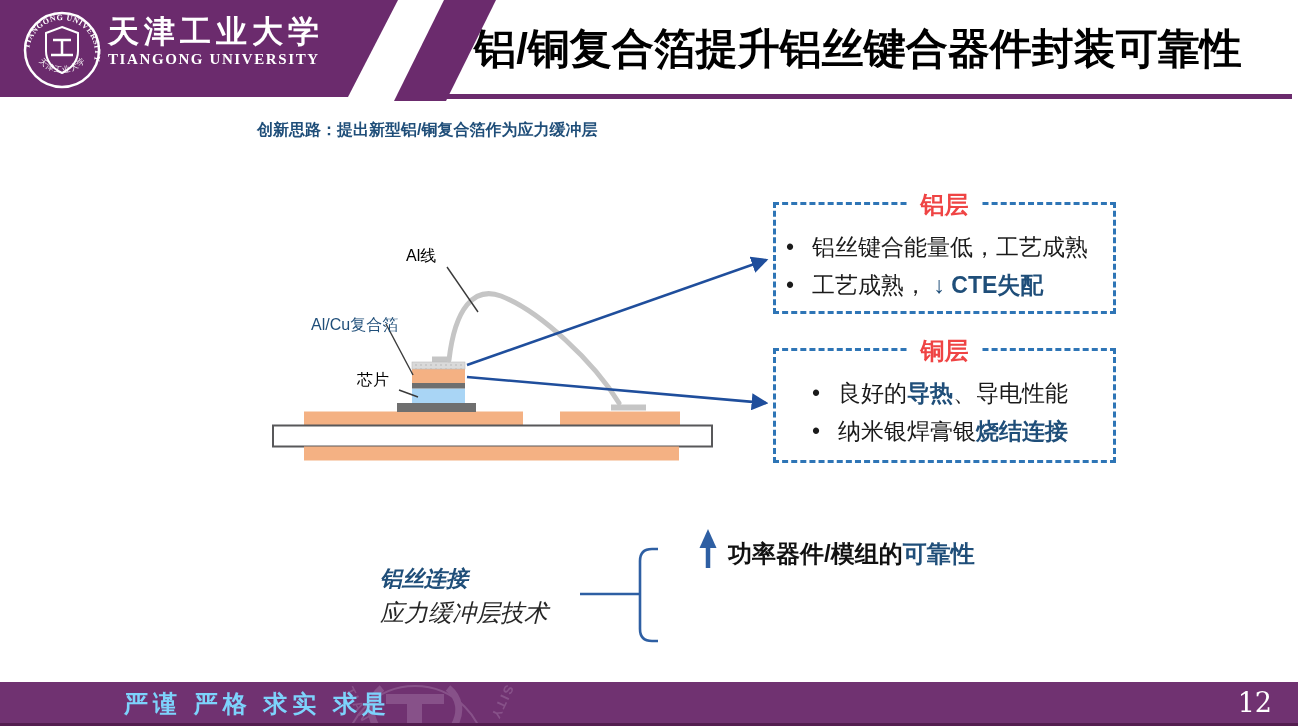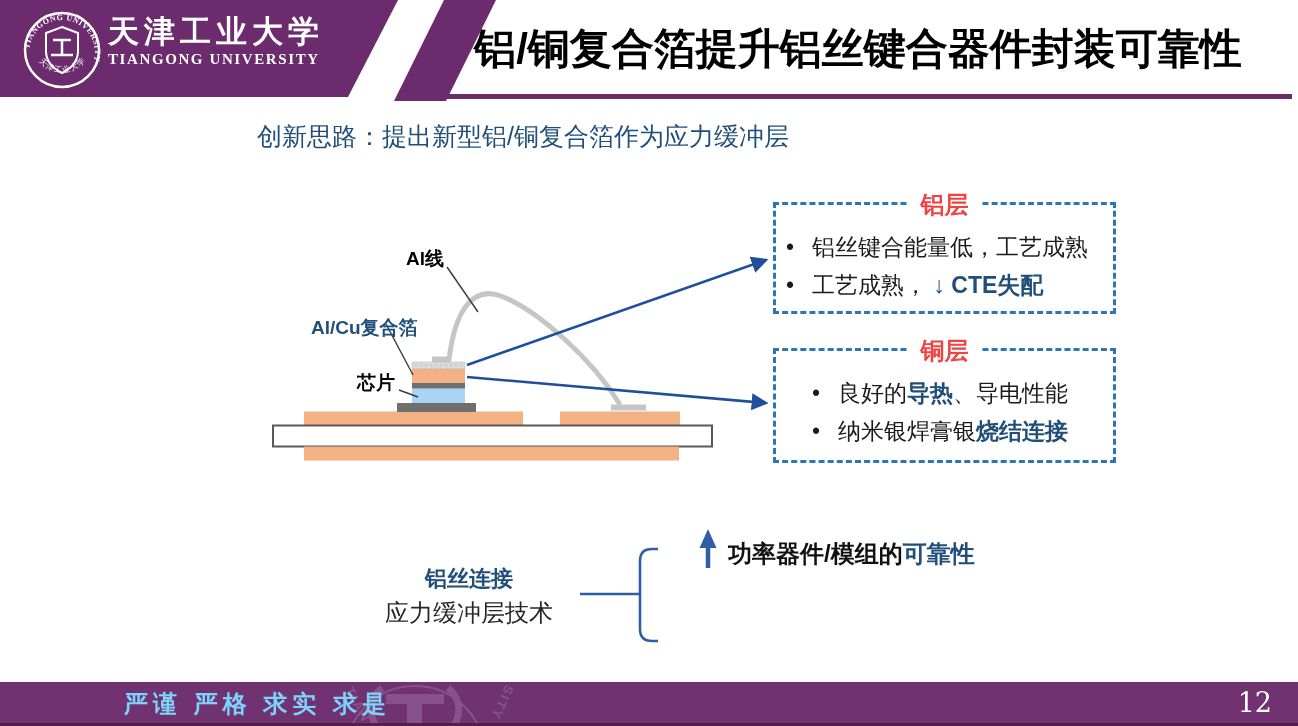--- a/index.html
+++ b/index.html
@@ -27,43 +27,43 @@
   .seal{position:absolute;left:20px;top:9px;z-index:4;}
   .univ{position:absolute;left:108px;top:14px;color:#fff;z-index:4;line-height:1.1;}
   .univ-cn{font-size:31px;font-weight:bold;letter-spacing:5px;font-family:"DejaVu Serif",serif;}
   .univ-en{font-size:15px;font-weight:bold;letter-spacing:1.6px;font-family:"Liberation Serif",serif;margin-top:3px;}
   .slide-title{
     position:absolute;left:424px;right:6px;top:21px;text-align:center;
     font-size:42px;font-weight:800;color:#000;white-space:nowrap;z-index:2;
     letter-spacing:0px;
   }
   .subtitle{
-    position:absolute;left:257px;top:120px;font-size:25px;font-weight:normal;
+    position:absolute;left:257px;top:120px;font-size:16px;font-weight:bold;
     color:var(--accent_blue,#1F4E79);
   }
   
   .gfx{position:absolute;left:0;top:0;width:1298px;height:726px;z-index:1;}
-  .dlabel{position:absolute;font-weight:bold;font-size:19px;color:#000;z-index:2;white-space:nowrap;}
+  .dlabel{position:absolute;font-weight:normal;font-size:16px;color:#000;z-index:2;white-space:nowrap;}
   .dlabel.blue{color:var(--accent_blue,#1F4E79);}
   
   .anno-box{
     position:absolute;border:3px dashed var(--box_border_blue,#2E75B6);
     box-sizing:border-box;background:transparent;z-index:2;
   }
   .box-title{
     position:absolute;top:-16px;left:50%;transform:translateX(-50%);
     background:#fff;padding:0 12px;font-size:24px;font-weight:bold;color:#ef4444;white-space:nowrap;
   }
   .bullets{padding:23px 6px 0 10px;}
   .bullets.indent{padding-left:36px;}
   .bullet-row{display:flex;font-size:23px;color:#1a1a1a;line-height:38px;white-space:nowrap;}
   .dot{width:26px;flex:0 0 26px;}
   .blue-strong{color:var(--accent_blue,#1F4E79);font-weight:bold;}
   
-  .sum-left{position:absolute;left:380px;top:564px;width:178px;text-align:center;z-index:2;}
+  .sum-left{position:absolute;left:380px;top:564px;width:178px;text-align:left;z-index:2;font-style:italic;}
   .sum-left .l1{font-size:22px;font-weight:bold;color:var(--accent_blue,#1F4E79);}
   .sum-left .l2{font-size:24px;color:#262626;margin-top:3px;}
   .result{position:absolute;font-weight:bold;color:#111;white-space:nowrap;z-index:2;}
   .result1{left:728px;top:538px;font-size:24px;}
   .result2{left:685px;top:623px;font-size:25px;}
   
   .footer{
     position:absolute;left:0;bottom:0;width:100%;height:44px;
     background:var(--footer_purple,#703271);
     border-bottom:3px solid #531D4F;box-sizing:border-box;overflow:hidden;z-index:5;

